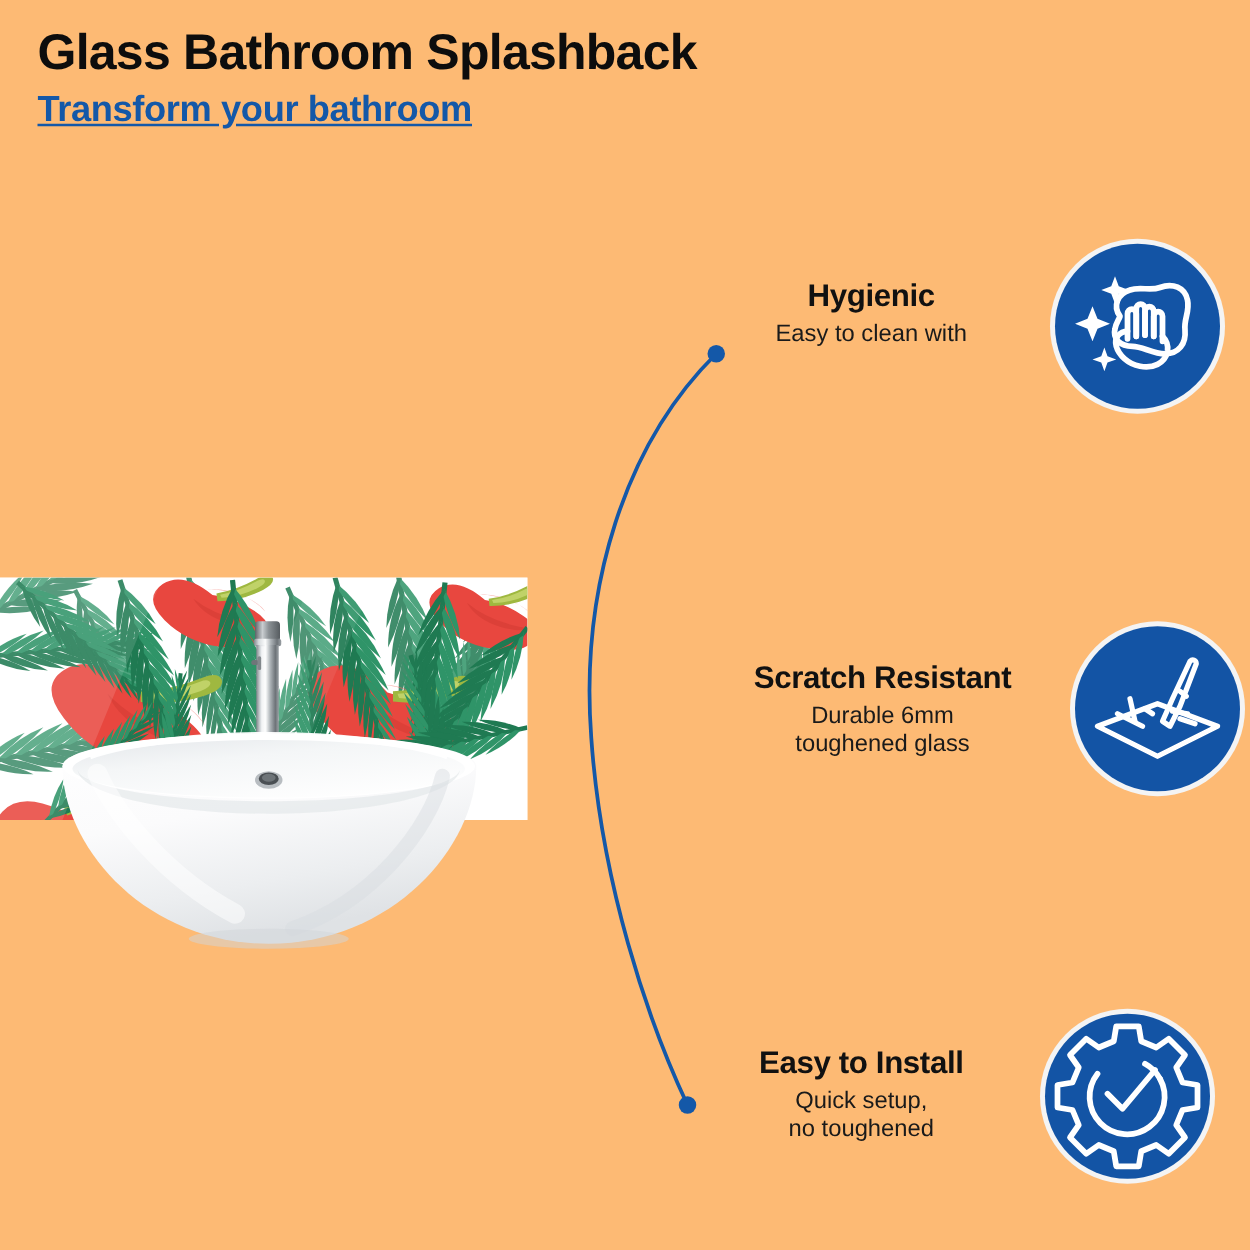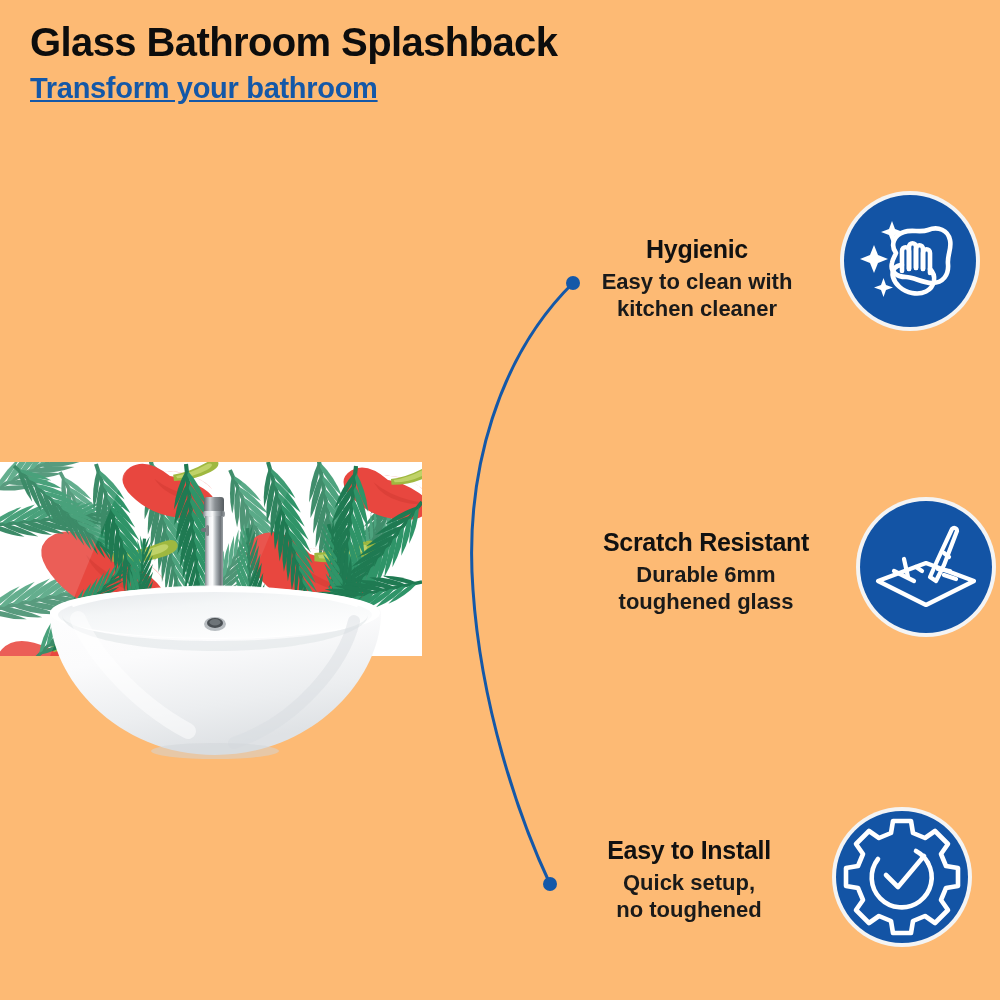--- a/index.html
+++ b/index.html
@@ -95,39 +95,39 @@
   .feature-title {
     font-size: 25px;
     font-weight: bold;
     color: #111111;
     letter-spacing: -0.3px;
     line-height: 1.15;
     white-space: nowrap;
   }
   .feature-desc {
     margin-top: 4px;
-    font-size: 22px;
-    font-weight: bold;
+    font-size: 19px;
+    font-weight: normal;
     color: #1a1a1a;
     line-height: 1.24;
   }
 
   .feature-icon {
     position: absolute;
     width: 132px;
     height: 132px;
     border-radius: 50%;
     background: #1354a5;
     box-shadow: 0 0 0 4px #f4f4f4;
   }
   .feature-icon svg { display: block; }
 
   
   #feature-hygienic { left: 552px; top: 190px; width: 448px; height: 170px; }
-  #feature-hygienic .feature-text { left: 0px; top: 45px; }
+  #feature-hygienic .feature-text { left: 0px; top: 33px; }
   #feature-hygienic .feature-icon { left: 292px; top: 5px; }
 
   
   #feature-scratch { left: 556px; top: 498px; width: 460px; height: 170px; }
   #feature-scratch .feature-text { left: 0px; top: 30px; width: 300px; }
   #feature-scratch .feature-icon { left: 304px; top: 3px; }
 
   
   #feature-install { left: 544px; top: 808px; width: 448px; height: 170px; }
   #feature-install .feature-text { left: 0px; top: 28px; }
@@ -314,21 +314,20 @@
     <path d="M133 23 C60 95 24 210 33 330 C41 446 78 556 110 624" stroke="#1458a8" stroke-width="3" fill="none" stroke-linecap="round"></path>
     <circle cx="133" cy="23" r="7" fill="#1458a8"></circle>
     <circle cx="110" cy="624" r="7" fill="#1458a8"></circle>
   </svg>
 
   <div class="feature-block" id="feature-hygienic">
     <div class="feature-text">
       <div class="feature-title">Hygienic</div>
       <div class="feature-desc">
         <div>Easy to clean with</div>
-        <div>kitchen cleaner</div>
       </div>
     </div>
     <div class="feature-icon">
       <svg width="132" height="132" viewBox="0 0 132 132" xmlns="http://www.w3.org/2000/svg">
         <g fill="none" stroke="#ffffff" stroke-width="4.6" stroke-linecap="round" stroke-linejoin="round">
 
           <path d="M52 58 C46 50 50 40 60 37 C68 34 76 38 84 35
                    C94 31 104 35 106 45 C108 54 103 60 104 69
                    C105 80 99 88 88 88 C78 88 70 82 62 82
                    C52 82 46 76 48 68 C49 63 51 61 52 58 z"></path>

